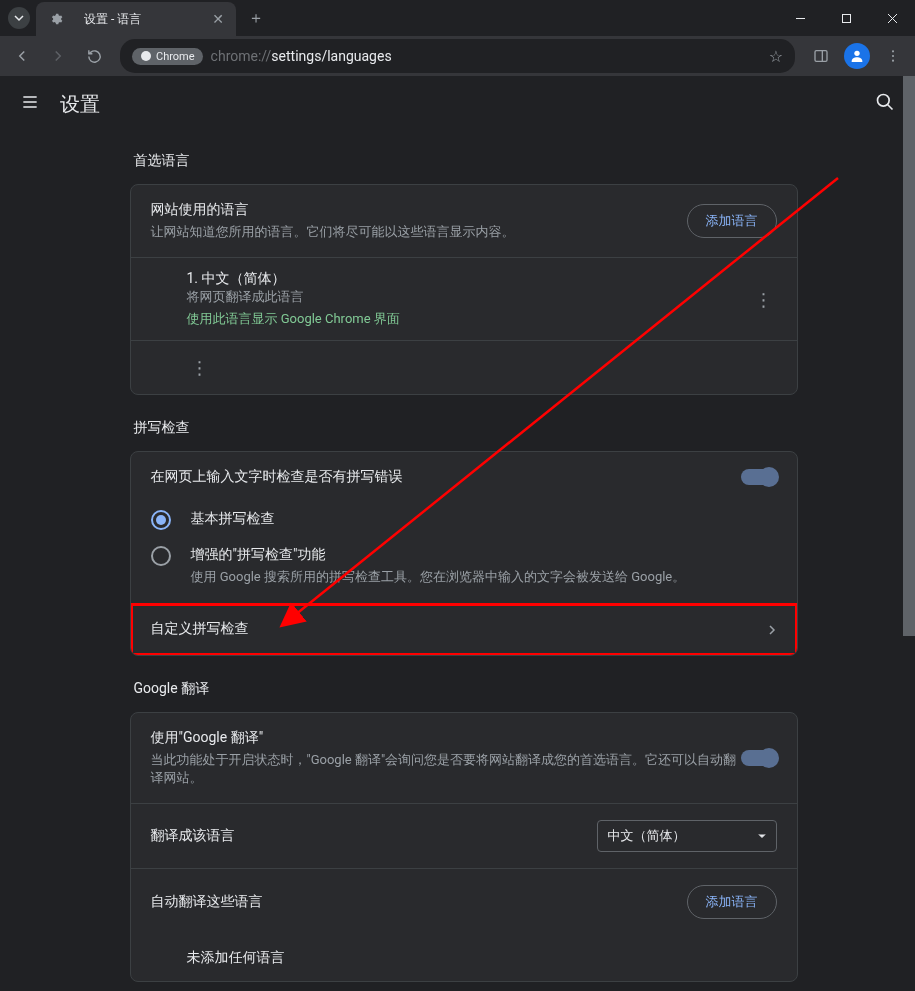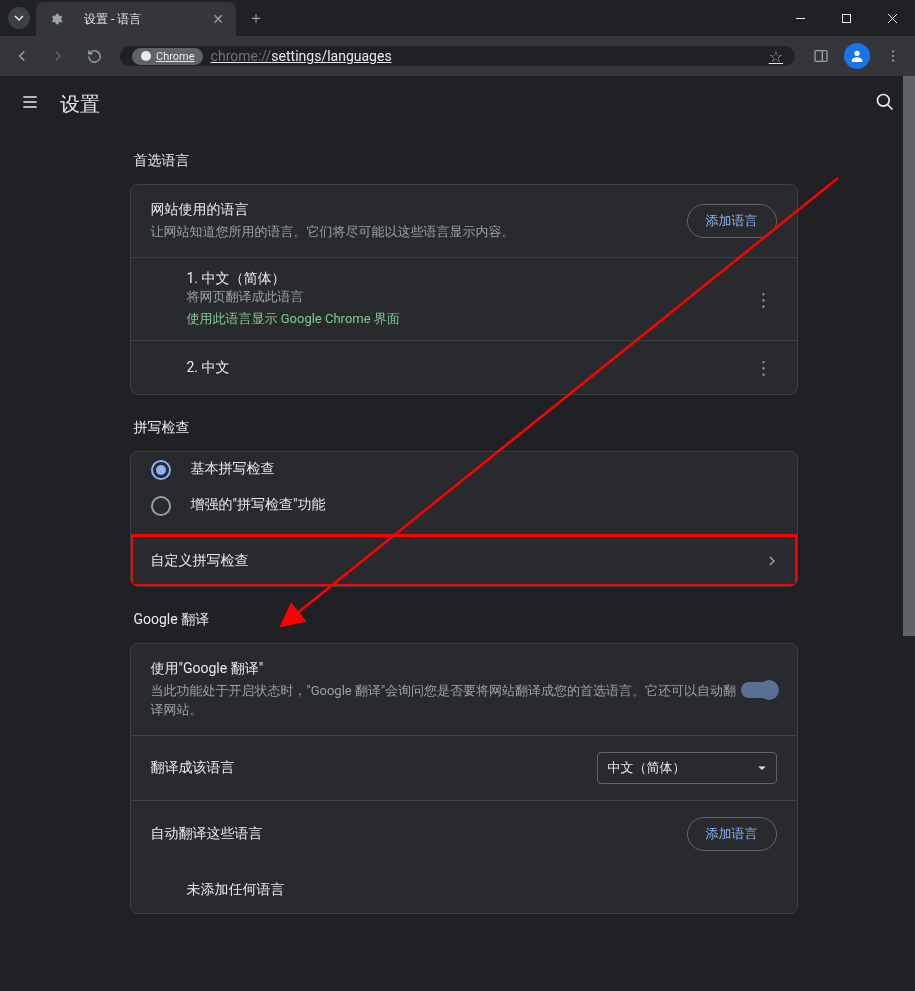--- a/index.html
+++ b/index.html
@@ -89,28 +89,27 @@
   display: flex;
   align-items: center;
   justify-content: center;
   color: #9aa0a6;
   border-radius: 50%;
   cursor: pointer;
 }
 .urlbox {
   flex: 1;
   background: #202124;
-  height: 20px;
+  height: 34px;
   border-radius: 15px;
   display: flex;
   align-items: center;
   padding: 0 12px;
   gap: 8px;
   margin: 0 6px;
-  text-decoration: underline;
 }
 .urlbox .chrome-badge {
   background: #5f6368;
   color: #e8eaed;
   font-size: 11px;
   padding: 2px 8px;
   border-radius: 10px;
   display: flex;
   align-items: center;
   gap: 4px;
@@ -423,41 +422,45 @@
       </div>
       <div class="lang-row">
         <div class="row-text">
           <div class="lang-name">1. 中文（简体）</div>
           <div class="row-desc">将网页翻译成此语言</div>
           <div class="row-green">使用此语言显示 Google Chrome 界面</div>
         </div>
         <span class="more-btn">⋮</span>
       </div>
       <div class="lang-row" style="border-top:1px solid #3c4043">
-        <div class="row-text">
-          <div class="lang-name">2. 中文</div>
-        </div>
         <span class="more-btn">⋮</span>
       </div>
     </div>
   </div>
 
   <div class="section">
     <div class="section-title">拼写检查</div>
     <div class="card">
+      <div class="card-row" style="border-bottom:none">
+        <div class="row-text">
+          <div class="row-title" style="margin-bottom:0">在网页上输入文字时检查是否有拼写错误</div>
+        </div>
+        <div class="toggle"></div>
+      </div>
       <div class="radio-row">
         <div class="radio checked"></div>
         <div class="row-text">
           <div class="row-title" style="margin-bottom:0">基本拼写检查</div>
         </div>
       </div>
       <div class="radio-row" style="padding-bottom:16px;border-bottom:1px solid #3c4043">
         <div class="radio unchecked"></div>
         <div class="row-text">
           <div class="row-title">增强的"拼写检查"功能</div>
+          <div class="row-desc">使用 Google 搜索所用的拼写检查工具。您在浏览器中输入的文字会被发送给 Google。</div>
         </div>
       </div>
       <div class="link-row highlighted">
         <div class="row-title" style="flex:1;margin-bottom:0">自定义拼写检查</div>
         <span class="chevron">
           <svg width="10" height="10" viewBox="0 0 10 10">
               <path d="M3 1 L7 5 L3 9" stroke="currentColor" fill="none" stroke-width="1.5"></path>
             </svg>
         </span>
       </div>

